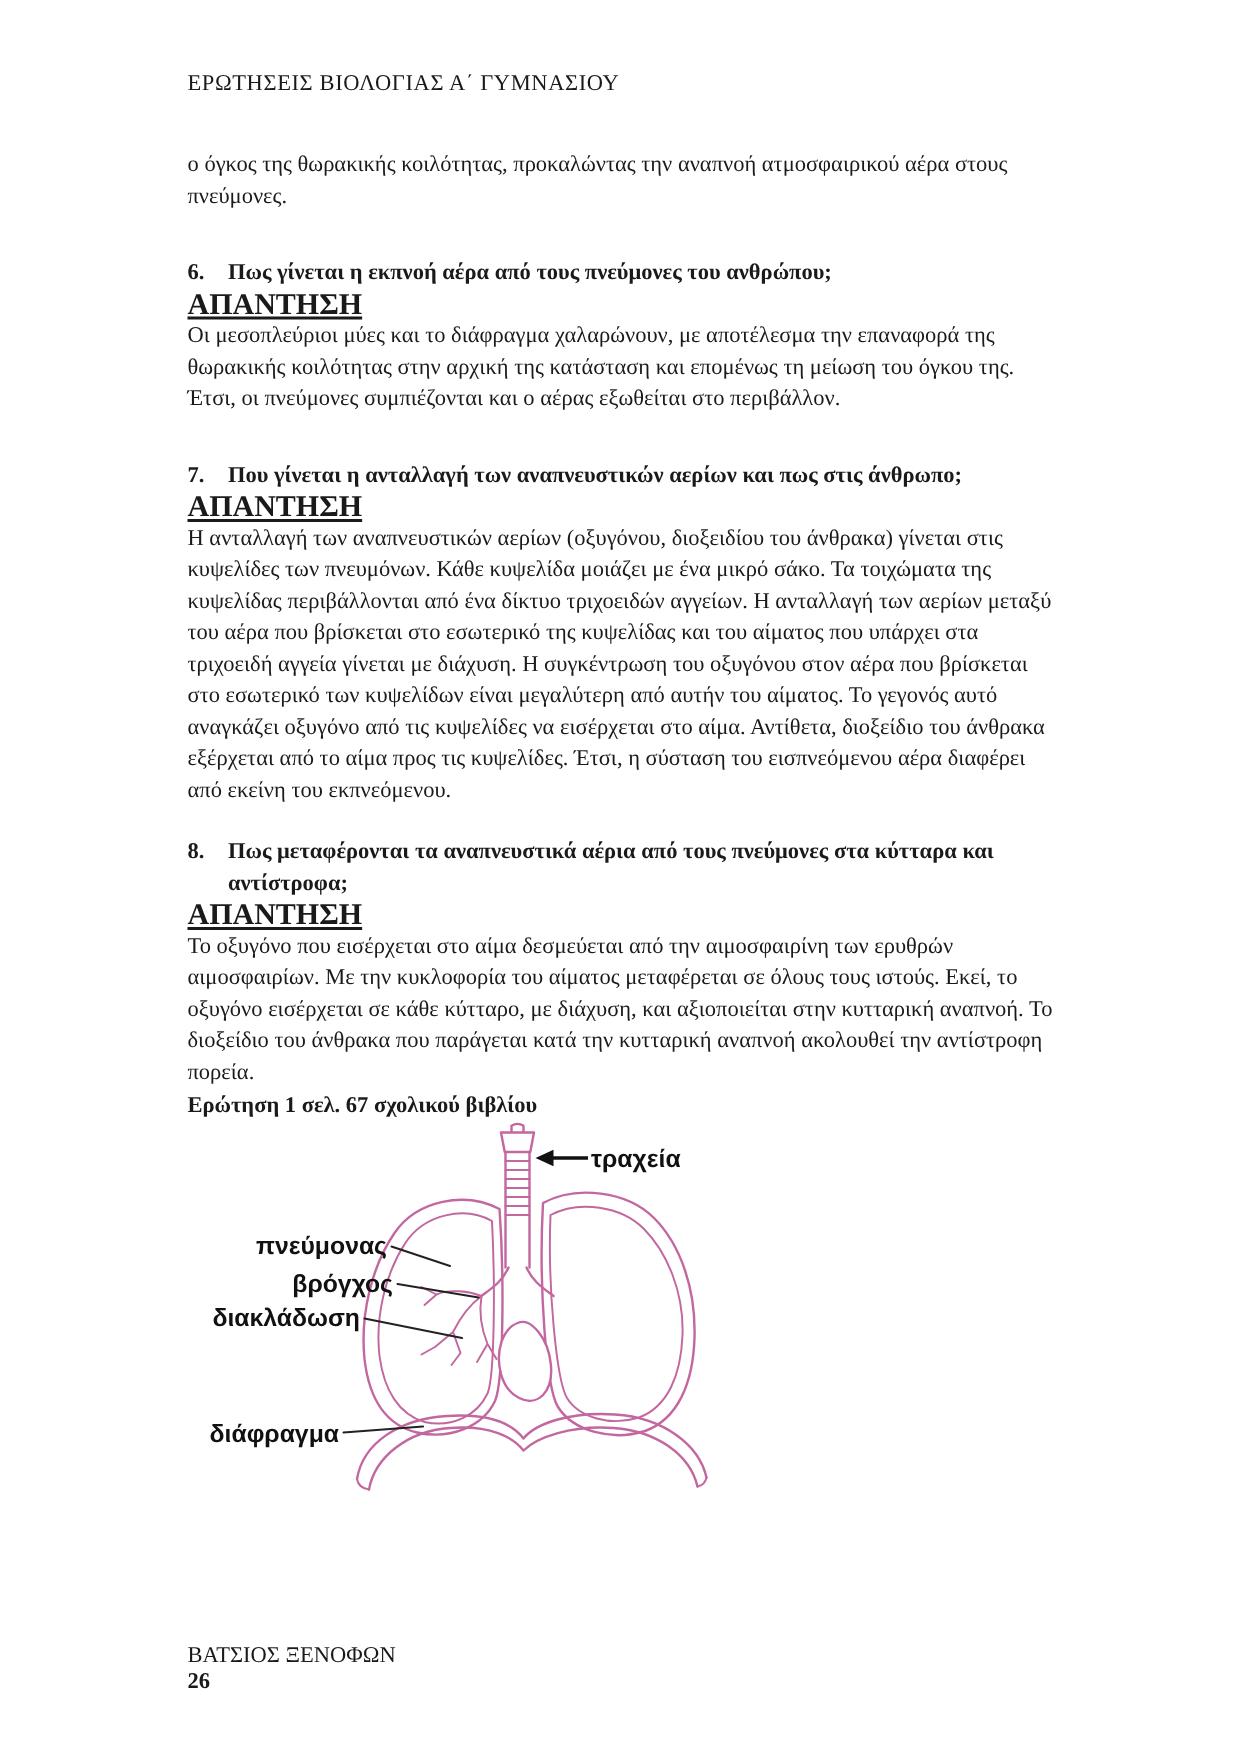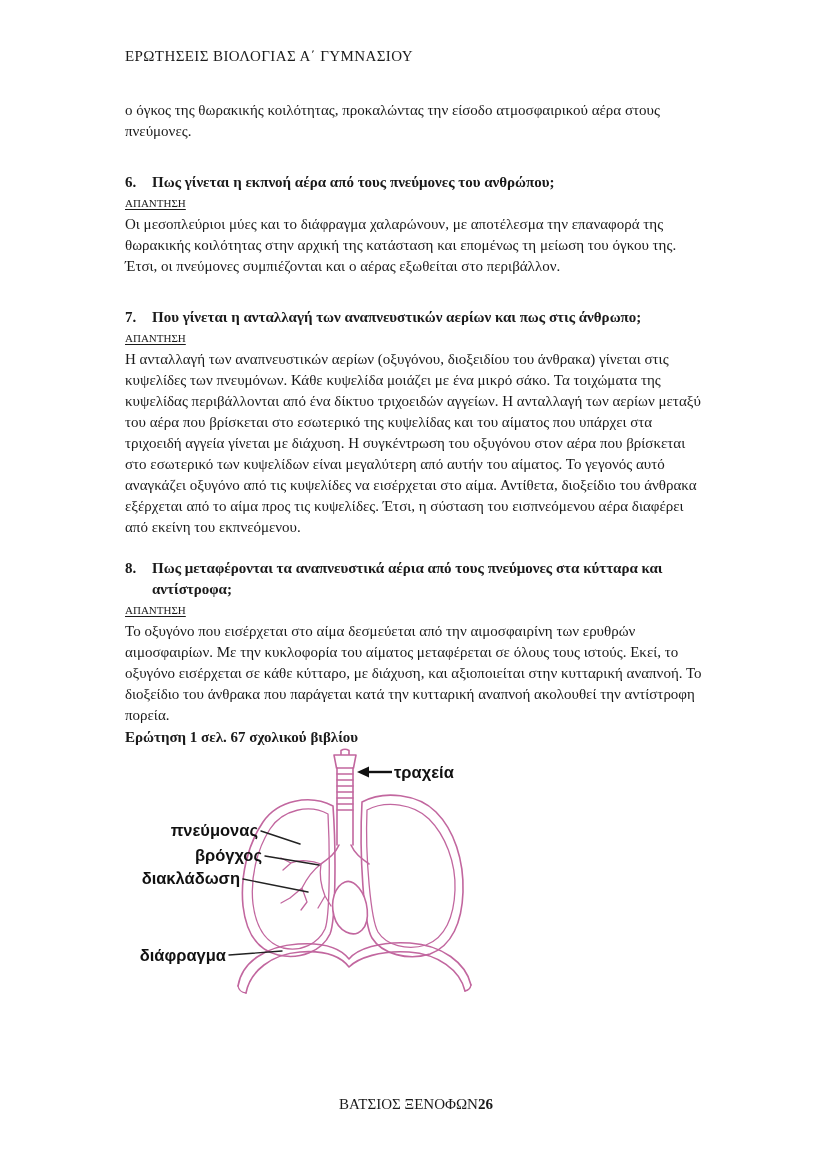--- a/index.html
+++ b/index.html
@@ -10,43 +10,43 @@
     font-family:"Liberation Serif", serif;
     color:#1a1a1a;
     overflow:hidden;
   }
   .block{position:absolute;left:125px;width:582px;}
   p{margin:0;}
   .body{font-size:15px;line-height:21px;}
   .header{font-size:15px;letter-spacing:0.4px;}
   .q-title{font-size:15px;line-height:21px;font-weight:bold;padding-left:27px;text-indent:-27px;margin-top:20px;}
   .q-num{display:inline-block;width:27px;text-indent:0;}
-  .answer-label{font-size:11px;line-height:21px;font-weight:normal;text-decoration:underline;text-underline-offset:2px;}
+  .answer-label{font-size:20px;line-height:21px;font-weight:bold;text-decoration:underline;text-underline-offset:2px;}
   .fig-heading{font-size:15px;font-weight:bold;}
-  .footer{display:flex;justify-content:center;font-size:15px;}
+  .footer{display:flex;justify-content:space-between;font-size:15px;flex-direction:column;}
   .footer .pg{font-weight:bold;font-family:Liberation Serif, serif;}
   .figure{position:absolute;}
   
   .d-stroke{stroke:var(--dcolor,#c2679f);fill:none;stroke-width:1.6;stroke-linecap:round;stroke-linejoin:round;}
   .d-thin{stroke:var(--dcolor,#c2679f);fill:none;stroke-width:1.3;stroke-linecap:round;stroke-linejoin:round;}
   .d-white{fill:#ffffff;}
   .bubble{fill:#fdf1f7;stroke:var(--dcolor,#c2679f);stroke-width:1;}
   .fig-label{font-family:"Liberation Sans", sans-serif;font-weight:bold;font-size:16.5px;fill:#111111;}
   .pointer{stroke:#222222;stroke-width:1.4;fill:none;stroke-linecap:round;}
   .arrow-shaft{stroke:#111111;stroke-width:2.4;fill:none;}
   .arrow-head{fill:#111111;stroke:none;}
 </style>
 </head>
 <body>
 
 <div class="page">
 
   <div class="block header" style="top:48px">ΕΡΩΤΗΣΕΙΣ ΒΙΟΛΟΓΙΑΣ Α΄ ΓΥΜΝΑΣΙΟΥ</div>
 
-  <p class="block body" style="top:100px">ο όγκος της θωρακικής κοιλότητας, προκαλώντας την είσοδο ατμοσφαιρικού αέρα στους πνεύμονες.</p>
+  <p class="block body" style="top:100px">ο όγκος της θωρακικής κοιλότητας, προκαλώντας την αναπνοή ατμοσφαιρικού αέρα στους πνεύμονες.</p>
 
   <div class="block" style="top:152px">
     <p class="q-title"><span class="q-num">6.</span><span>Πως γίνεται η εκπνοή αέρα από τους πνεύμονες του ανθρώπου;</span></p>
     <p class="answer-label">ΑΠΑΝΤΗΣΗ</p>
     <p class="body">Οι μεσοπλεύριοι μύες και το διάφραγμα χαλαρώνουν, με αποτέλεσμα την επαναφορά της θωρακικής κοιλότητας στην αρχική της κατάσταση και επομένως τη μείωση του όγκου της. Έτσι, οι πνεύμονες συμπιέζονται και ο αέρας εξωθείται στο περιβάλλον.</p>
   </div>
 
   <div class="block" style="top:287px">
     <p class="q-title"><span class="q-num">7.</span><span>Που γίνεται η ανταλλαγή των αναπνευστικών αερίων και πως στις άνθρωπο;</span></p>
     <p class="answer-label">ΑΠΑΝΤΗΣΗ</p>

